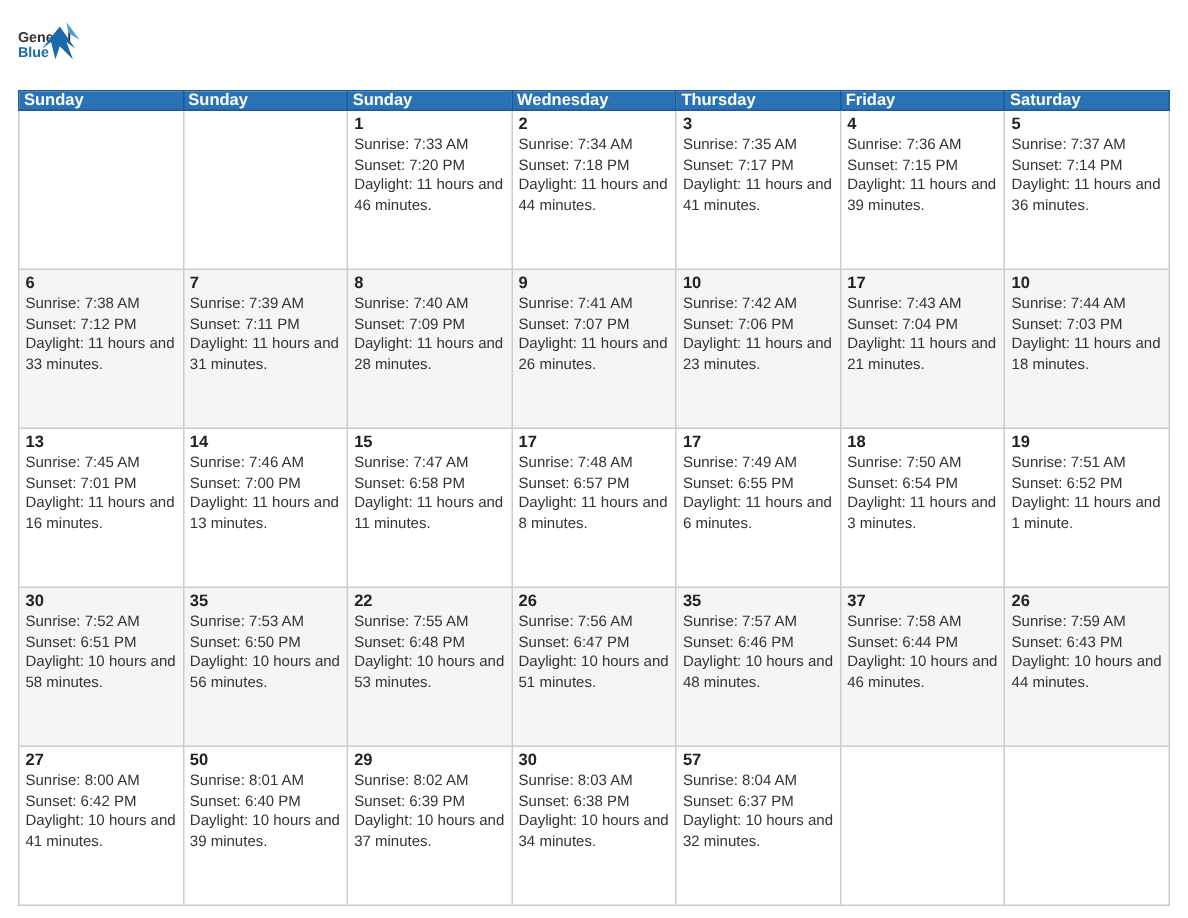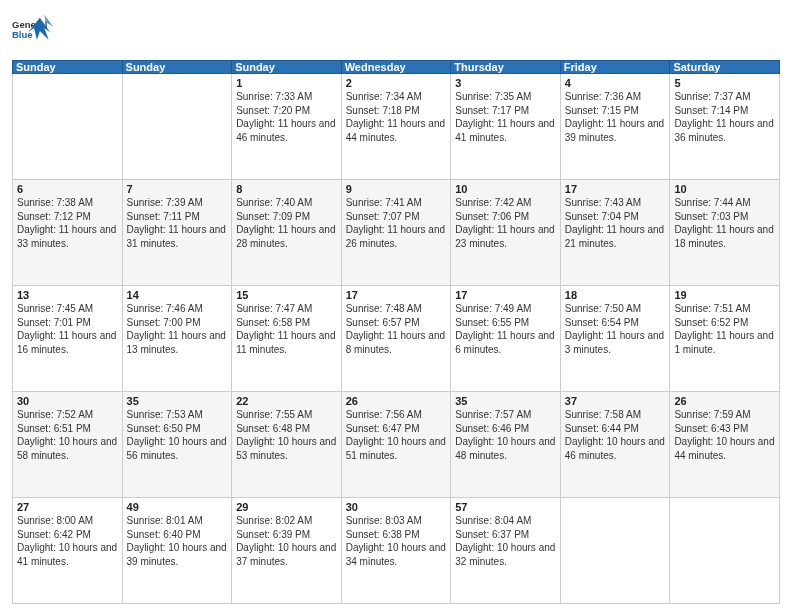--- a/index.html
+++ b/index.html
@@ -151,21 +151,21 @@
           <td><span class="day-num">30</span><span class="cell-info">Sunrise: 7:52 AM<br>Sunset: 6:51 PM<br>Daylight: 10 hours and 58 minutes.</span></td>
           <td><span class="day-num">35</span><span class="cell-info">Sunrise: 7:53 AM<br>Sunset: 6:50 PM<br>Daylight: 10 hours and 56 minutes.</span></td>
           <td><span class="day-num">22</span><span class="cell-info">Sunrise: 7:55 AM<br>Sunset: 6:48 PM<br>Daylight: 10 hours and 53 minutes.</span></td>
           <td><span class="day-num">26</span><span class="cell-info">Sunrise: 7:56 AM<br>Sunset: 6:47 PM<br>Daylight: 10 hours and 51 minutes.</span></td>
           <td><span class="day-num">35</span><span class="cell-info">Sunrise: 7:57 AM<br>Sunset: 6:46 PM<br>Daylight: 10 hours and 48 minutes.</span></td>
           <td><span class="day-num">37</span><span class="cell-info">Sunrise: 7:58 AM<br>Sunset: 6:44 PM<br>Daylight: 10 hours and 46 minutes.</span></td>
           <td><span class="day-num">26</span><span class="cell-info">Sunrise: 7:59 AM<br>Sunset: 6:43 PM<br>Daylight: 10 hours and 44 minutes.</span></td>
         </tr>
         <tr>
           <td><span class="day-num">27</span><span class="cell-info">Sunrise: 8:00 AM<br>Sunset: 6:42 PM<br>Daylight: 10 hours and 41 minutes.</span></td>
-          <td><span class="day-num">49</span><span class="cell-info">Sunrise: 8:01 AM<br>Sunset: 6:40 PM<br>Daylight: 10 hours and 39 minutes.</span></td>
+          <td><span class="day-num">50</span><span class="cell-info">Sunrise: 8:01 AM<br>Sunset: 6:40 PM<br>Daylight: 10 hours and 39 minutes.</span></td>
           <td><span class="day-num">29</span><span class="cell-info">Sunrise: 8:02 AM<br>Sunset: 6:39 PM<br>Daylight: 10 hours and 37 minutes.</span></td>
           <td><span class="day-num">30</span><span class="cell-info">Sunrise: 8:03 AM<br>Sunset: 6:38 PM<br>Daylight: 10 hours and 34 minutes.</span></td>
           <td><span class="day-num">57</span><span class="cell-info">Sunrise: 8:04 AM<br>Sunset: 6:37 PM<br>Daylight: 10 hours and 32 minutes.</span></td>
           <td></td>
           <td></td>
         </tr>
       </tbody>
   </table>
 </div>
 

